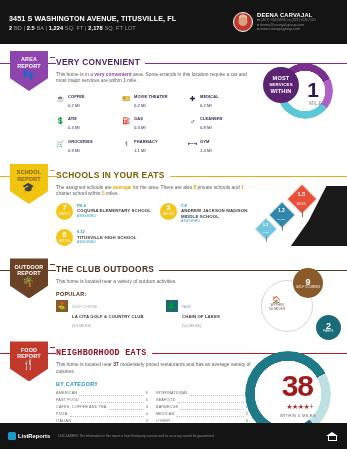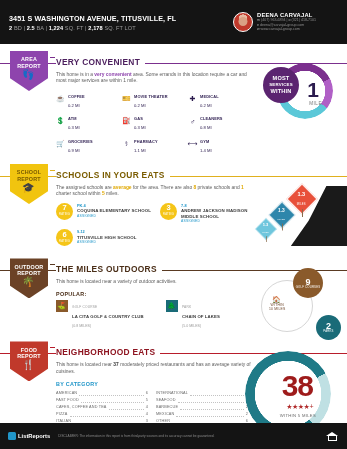--- a/index.html
+++ b/index.html
@@ -206,21 +206,21 @@
   .owithin {
     position: absolute; left: 14px; top: 32px; text-align: center;
     font-size: 3.4px; color: #6b4226; line-height: 4.2px; letter-spacing: .2px;
   }
   .owithin .home { font-size: 7px; display: block; }
 
   
   .food { margin-top: 12px; }
   .food .rule { background: #b81d2b; }
   .food .badge { background: #c0392b; }
-  .food h2 { color: #8e1420; }
+  .food h2 { color: #8e1420; font-family: Liberation Mono, monospace; }
   .food .h2wrap::before { background: #b81d2b; }
   .food .blurb b { color: #3b3b3b; }
 
   .bycat { font-size: 5.4px; color: #2196c9; font-weight: bold; margin-top: 6px; letter-spacing: .3px; }
   .cats { margin-top: 3px; display: grid; grid-template-columns: 92px 92px; column-gap: 8px; }
   .cat {
     display: flex; align-items: flex-end; gap: 2px;
     font-size: 3.8px; color: #6b6b6b; letter-spacing: .15px; line-height: 7px;
   }
   .cat .nm { white-space: nowrap; }
@@ -451,21 +451,21 @@
       <span>PARKS</span>
     </div>
     <div class="owithin">
       <span class="home">🏠</span>
       <span>WITHIN</span><br>
       <span>10 MILES</span>
     </div>
   </div>
 
   <div class="h2wrap">
-    <h2>THE MILES OUTDOORS</h2>
+    <h2>THE CLUB OUTDOORS</h2>
   </div>
   <div class="blurb">This home is located near a variety of outdoor activities.</div>
   <div class="pop-label">POPULAR:</div>
 
   <div class="pops">
     <div class="pop">
       <span class="sq" style="background:#8a5a2b">⛳</span>
       <span class="meta"><span class="kind">GOLF COURSE</span><br><span class="nm">LA CITA GOLF &amp; COUNTRY CLUB</span><br><span class="ds">(0.8 MILES)</span></span>
     </div>
     <div class="pop">

